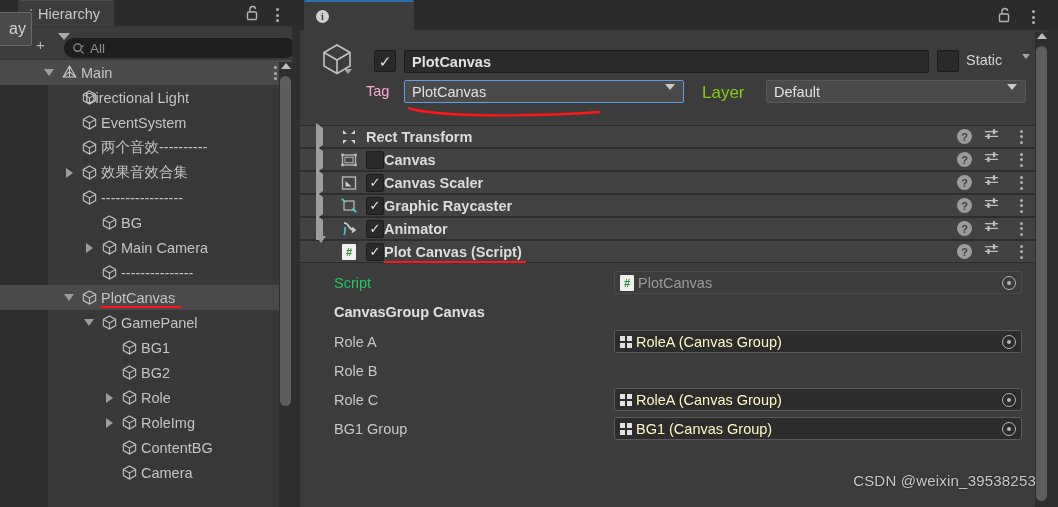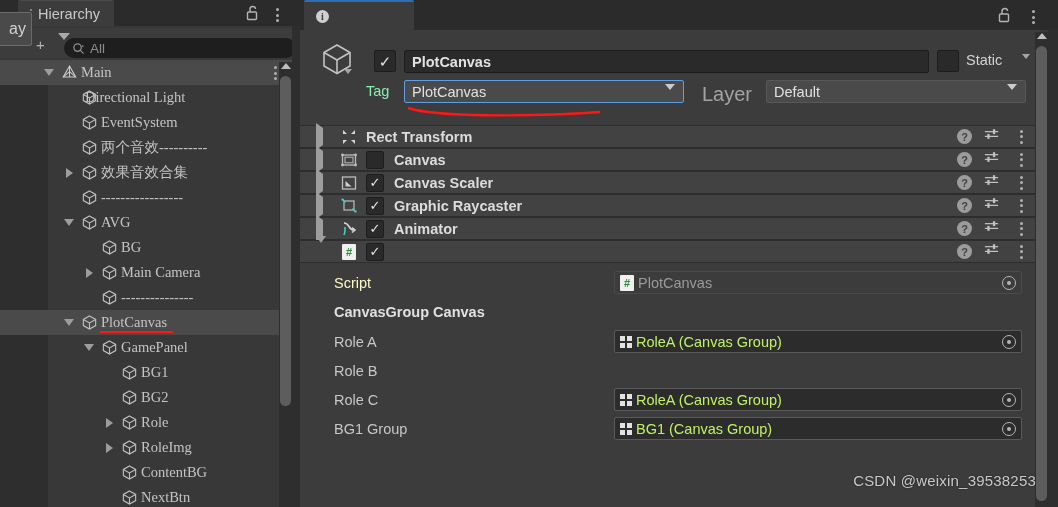--- a/index.html
+++ b/index.html
@@ -63,21 +63,21 @@
 
   #hier-body {
     position: absolute; left: 0; top: 60px; width: 300px; height: 447px;
     background: #383838; overflow: hidden;
   }
   #hier-left-gutter {
     position:absolute; left:0; top:0; width:48px; height:447px; background:#2e2e2e;
   }
   .hrow {
     position: relative; height: 25px; display: flex; align-items: center;
-    color: #c4c4c4; font-size: 14.5px; white-space: nowrap; font-family: Liberation Serif, serif;
+    color: #c4c4c4; font-size: 14.5px; white-space: nowrap;
   }
   .hrow.sel { background: #4a4a4a; }
   .hrow.sel .gut { background:#4a4a4a; }
   .hrow .gut { position:absolute; left:0; top:0; width:48px; height:25px; background:#2e2e2e; }
   .hrow .twisty { position: absolute; width: 14px; display:flex; align-items:center; justify-content:center; }
   .tri-right { width:0;height:0;border-top:5px solid transparent;border-bottom:5px solid transparent;border-left:7px solid #9d9d9d; }
   .tri-down  { width:0;height:0;border-left:5.5px solid transparent;border-right:5.5px solid transparent;border-top:7px solid #9d9d9d; }
   .hrow .gicon { position: absolute; width: 18px; display:flex; align-items:center; justify-content:center; }
   .hrow .glabel { position: absolute; }
   .hrow.underlined .glabel::after {
@@ -135,30 +135,30 @@
     display:flex; align-items:center; padding-left:7px;
     color:#e2e2e2; font-size:14.5px; font-weight:bold;
   }
   #static-chk {
     position:absolute; left: 637px; top: 20px; width: 22px; height: 22px;
     background:#2a2a2a; border:1px solid #1d1d1d; border-radius:2px;
   }
   #static-label { position:absolute; left: 666px; top: 22px; color:#d3d3d3; font-size:14.5px; }
   #static-caret { position:absolute; left: 722px; top: 29px; }
 
-  #tag-label { position:absolute; left: 66px; top: 53px; color:#86efac; font-size:14.5px; }
+  #tag-label { position:absolute; left: 66px; top: 53px; color:#f9a8d4; font-size:14.5px; }
   #tag-dd {
     position:absolute; left: 104px; top: 50px; width: 280px; height: 23px;
     background:#4a4a4a; border:1px solid #5c9ee8; border-radius:2px;
     display:flex; align-items:center; padding-left:7px;
     color:#e0e0e0; font-size:14.5px;
   }
   #tag-dd .ddcaret { position:absolute; right: 8px; top: 9px; }
   #tag-underline { position:absolute; left: 106px; top: 76px; width: 196px; height: 12px; }
-  #layer-label { position:absolute; left: 402px; top: 53px; color:#a3a3a3; font-size:20px;text-align:center; }
+  #layer-label { position:absolute; left: 402px; top: 53px; color:#84cc16; font-size:17px;text-align:center; }
   #layer-dd {
     position:absolute; left: 466px; top: 50px; width: 260px; height: 23px;
     background:#4a4a4a; border:1px solid #585858; border-radius:2px;
     display:flex; align-items:center; padding-left:7px;
     color:#e0e0e0; font-size:14.5px;
   }
   #layer-dd .ddcaret { position:absolute; right: 8px; top: 9px; }
   .ddcaret-shape { width:0;height:0;border-left:5.5px solid transparent;border-right:5.5px solid transparent;border-top:6px solid #cbcbcb; }
 
   .comp-row {
@@ -167,41 +167,41 @@
     display: flex; align-items: center;
   }
   .comp-row .c-twisty { position:absolute; left: 16px; }
   .comp-row .c-icon { position:absolute; left: 38px; width:22px; height:22px; display:flex; align-items:center; justify-content:center; }
   .comp-row .c-enable {
     position:absolute; left: 66px; width:18px; height:18px;
     background:#2a2a2a; border:1px solid #1d1d1d; border-radius:2px;
     display:flex; align-items:center; justify-content:center;
   }
   .comp-row .c-enable .chk { font-size:13px; }
-  .comp-row .c-title { position:absolute; left: 94px; color:#dcdcdc; font-size:14.5px; font-weight:bold; }
+  .comp-row .c-title { position:absolute; left: 84px; color:#dcdcdc; font-size:14.5px; font-weight:bold; }
   .comp-row.underlined .c-title::after {
     content:""; position:absolute; left:0; right:-4px; bottom:-3px; height:2px; background:#ff1616;
   }
   .comp-row .c-help  { position:absolute; right: 68px; }
   .comp-row .c-pre   { position:absolute; right: 40px; }
   .comp-row .c-kebab { position:absolute; right: 12px; }
   .help-o {
     width:15px;height:15px;border-radius:50%;background:#9c9c9c;color:#424242;
     font-size:11px;font-weight:bold;display:flex;align-items:center;justify-content:center;
   }
 
   #script-body { position: relative; background: #3c3c3c; padding-top: 6px; }
   .prop-row { position: relative; height: 29px; }
   .prop-row .p-label { position:absolute; left: 34px; top: 6px; color:#c7c7c7; font-size:14.5px; }
-  .prop-row .p-label.dim { color:#fef9c3; }
+  .prop-row .p-label.dim { color:#22c55e; }
   .prop-row .p-field {
     position:absolute; left: 314px; top: 2px; width: 408px; height: 23px;
     background:#2c2c2c; border:1px solid #5a5a5a; border-radius:2px;
     display:flex; align-items:center; gap:4px; padding-left:5px;
-    color:#bef264; font-size:14.5px;
+    color:#fef9c3; font-size:14.5px;
   }
   .prop-row .p-field.readonly { background:#3c3c3c; border-color:#4a4a4a; color:#9a9a9a; }
   .prop-row .p-field .selector {
     position:absolute; right:5px; top:4px; width:14px; height:14px;
     border:1.5px solid #b5b5b5; border-radius:50%;
     display:flex; align-items:center; justify-content:center;
   }
   .prop-row .p-field .selector i { width:4px;height:4px;background:#b5b5b5;border-radius:50%; display:block; }
   .section-head { position:relative; height: 30px; }
   .section-head span { position:absolute; left: 34px; top: 6px; color:#e0e0e0; font-size:14.5px; font-weight:bold; }
@@ -349,80 +349,66 @@
               <svg width="17" height="17" viewBox="0 0 18 18" fill="none" aria-hidden="true">
                 <path d="M9 2 L15.5 5.7 L15.5 12.3 L9 16 L2.5 12.3 L2.5 5.7 Z" stroke="#bdbdbd" stroke-width="1.2" fill="none"></path>
                 <path d="M2.5 5.7 L9 9.4 L15.5 5.7" stroke="#bdbdbd" stroke-width="1.2" fill="none"></path>
                 <path d="M9 9.4 L9 16" stroke="#bdbdbd" stroke-width="1.2" fill="none"></path>
               </svg>
             </span>
             <span class="glabel" style="left:101px">-----------------</span>
           </div>
           <div class="hrow">
             <span class="gut"></span>
+            <span class="gicon" style="left:100px">
+              <svg width="17" height="17" viewBox="0 0 18 18" fill="none" aria-hidden="true">
+                <path d="M9 2 L15.5 5.7 L15.5 12.3 L9 16 L2.5 12.3 L2.5 5.7 Z" stroke="#bdbdbd" stroke-width="1.2" fill="none"></path>
+                <path d="M2.5 5.7 L9 9.4 L15.5 5.7" stroke="#bdbdbd" stroke-width="1.2" fill="none"></path>
+                <path d="M9 9.4 L9 16" stroke="#bdbdbd" stroke-width="1.2" fill="none"></path>
+              </svg>
+            </span>
+            <span class="glabel" style="left:121px">BG</span>
+          </div>
+          <div class="hrow">
+            <span class="gut"></span>
+            <span class="twisty" style="left:82px">
+              <span class="tri-right"></span>
+            </span>
+            <span class="gicon" style="left:100px">
+              <svg width="17" height="17" viewBox="0 0 18 18" fill="none" aria-hidden="true">
+                <path d="M9 2 L15.5 5.7 L15.5 12.3 L9 16 L2.5 12.3 L2.5 5.7 Z" stroke="#bdbdbd" stroke-width="1.2" fill="none"></path>
+                <path d="M2.5 5.7 L9 9.4 L15.5 5.7" stroke="#bdbdbd" stroke-width="1.2" fill="none"></path>
+                <path d="M9 9.4 L9 16" stroke="#bdbdbd" stroke-width="1.2" fill="none"></path>
+              </svg>
+            </span>
+            <span class="glabel" style="left:121px">Main Camera</span>
+          </div>
+          <div class="hrow">
+            <span class="gut"></span>
+            <span class="gicon" style="left:100px">
+              <svg width="17" height="17" viewBox="0 0 18 18" fill="none" aria-hidden="true">
+                <path d="M9 2 L15.5 5.7 L15.5 12.3 L9 16 L2.5 12.3 L2.5 5.7 Z" stroke="#bdbdbd" stroke-width="1.2" fill="none"></path>
+                <path d="M2.5 5.7 L9 9.4 L15.5 5.7" stroke="#bdbdbd" stroke-width="1.2" fill="none"></path>
+                <path d="M9 9.4 L9 16" stroke="#bdbdbd" stroke-width="1.2" fill="none"></path>
+              </svg>
+            </span>
+            <span class="glabel" style="left:121px">---------------</span>
+          </div>
+          <div class="hrow sel underlined">
+            <span class="gut"></span>
             <span class="twisty" style="left:62px">
               <span class="tri-down"></span>
             </span>
             <span class="gicon" style="left:80px">
               <svg width="17" height="17" viewBox="0 0 18 18" fill="none" aria-hidden="true">
                 <path d="M9 2 L15.5 5.7 L15.5 12.3 L9 16 L2.5 12.3 L2.5 5.7 Z" stroke="#bdbdbd" stroke-width="1.2" fill="none"></path>
                 <path d="M2.5 5.7 L9 9.4 L15.5 5.7" stroke="#bdbdbd" stroke-width="1.2" fill="none"></path>
                 <path d="M9 9.4 L9 16" stroke="#bdbdbd" stroke-width="1.2" fill="none"></path>
               </svg>
             </span>
-            <span class="glabel" style="left:101px">AVG</span>
-          </div>
-          <div class="hrow">
-            <span class="gut"></span>
-            <span class="gicon" style="left:100px">
-              <svg width="17" height="17" viewBox="0 0 18 18" fill="none" aria-hidden="true">
-                <path d="M9 2 L15.5 5.7 L15.5 12.3 L9 16 L2.5 12.3 L2.5 5.7 Z" stroke="#bdbdbd" stroke-width="1.2" fill="none"></path>
-                <path d="M2.5 5.7 L9 9.4 L15.5 5.7" stroke="#bdbdbd" stroke-width="1.2" fill="none"></path>
-                <path d="M9 9.4 L9 16" stroke="#bdbdbd" stroke-width="1.2" fill="none"></path>
-              </svg>
-            </span>
-            <span class="glabel" style="left:121px">BG</span>
-          </div>
-          <div class="hrow">
-            <span class="gut"></span>
-            <span class="twisty" style="left:82px">
-              <span class="tri-right"></span>
-            </span>
-            <span class="gicon" style="left:100px">
-              <svg width="17" height="17" viewBox="0 0 18 18" fill="none" aria-hidden="true">
-                <path d="M9 2 L15.5 5.7 L15.5 12.3 L9 16 L2.5 12.3 L2.5 5.7 Z" stroke="#bdbdbd" stroke-width="1.2" fill="none"></path>
-                <path d="M2.5 5.7 L9 9.4 L15.5 5.7" stroke="#bdbdbd" stroke-width="1.2" fill="none"></path>
-                <path d="M9 9.4 L9 16" stroke="#bdbdbd" stroke-width="1.2" fill="none"></path>
-              </svg>
-            </span>
-            <span class="glabel" style="left:121px">Main Camera</span>
-          </div>
-          <div class="hrow">
-            <span class="gut"></span>
-            <span class="gicon" style="left:100px">
-              <svg width="17" height="17" viewBox="0 0 18 18" fill="none" aria-hidden="true">
-                <path d="M9 2 L15.5 5.7 L15.5 12.3 L9 16 L2.5 12.3 L2.5 5.7 Z" stroke="#bdbdbd" stroke-width="1.2" fill="none"></path>
-                <path d="M2.5 5.7 L9 9.4 L15.5 5.7" stroke="#bdbdbd" stroke-width="1.2" fill="none"></path>
-                <path d="M9 9.4 L9 16" stroke="#bdbdbd" stroke-width="1.2" fill="none"></path>
-              </svg>
-            </span>
-            <span class="glabel" style="left:121px">---------------</span>
-          </div>
-          <div class="hrow sel underlined">
-            <span class="gut"></span>
-            <span class="twisty" style="left:62px">
-              <span class="tri-down"></span>
-            </span>
-            <span class="gicon" style="left:80px">
-              <svg width="17" height="17" viewBox="0 0 18 18" fill="none" aria-hidden="true">
-                <path d="M9 2 L15.5 5.7 L15.5 12.3 L9 16 L2.5 12.3 L2.5 5.7 Z" stroke="#bdbdbd" stroke-width="1.2" fill="none"></path>
-                <path d="M2.5 5.7 L9 9.4 L15.5 5.7" stroke="#bdbdbd" stroke-width="1.2" fill="none"></path>
-                <path d="M9 9.4 L9 16" stroke="#bdbdbd" stroke-width="1.2" fill="none"></path>
-              </svg>
-            </span>
             <span class="glabel" style="left:101px">PlotCanvas</span>
           </div>
           <div class="hrow">
             <span class="gut"></span>
             <span class="twisty" style="left:82px">
               <span class="tri-down"></span>
             </span>
             <span class="gicon" style="left:100px">
               <svg width="17" height="17" viewBox="0 0 18 18" fill="none" aria-hidden="true">
                 <path d="M9 2 L15.5 5.7 L15.5 12.3 L9 16 L2.5 12.3 L2.5 5.7 Z" stroke="#bdbdbd" stroke-width="1.2" fill="none"></path>
@@ -495,21 +481,21 @@
           </div>
           <div class="hrow">
             <span class="gut"></span>
             <span class="gicon" style="left:120px">
               <svg width="17" height="17" viewBox="0 0 18 18" fill="none" aria-hidden="true">
                 <path d="M9 2 L15.5 5.7 L15.5 12.3 L9 16 L2.5 12.3 L2.5 5.7 Z" stroke="#bdbdbd" stroke-width="1.2" fill="none"></path>
                 <path d="M2.5 5.7 L9 9.4 L15.5 5.7" stroke="#bdbdbd" stroke-width="1.2" fill="none"></path>
                 <path d="M9 9.4 L9 16" stroke="#bdbdbd" stroke-width="1.2" fill="none"></path>
               </svg>
             </span>
-            <span class="glabel" style="left:141px">NextBtn</span>
+            <span class="glabel" style="left:141px">Camera</span>
           </div>
         </div>
     </div>
 
     <div id="hier-right-strip"></div>
     <div id="hier-vscroll">
       <div id="hier-up-arrow"></div>
       <div class="thumb"></div>
     </div>
   </div>
@@ -719,20 +705,21 @@
             </span>
           </div>
           <div class="comp-row underlined">
             <span class="c-twisty"><span class="tri-down"></span></span>
             <span class="c-icon">
               <span class="script-ico">#</span>
             </span>
             <span class="c-enable">
               <span class="chk">✓</span>
             </span>
+            <span class="c-title">Plot Canvas (Script)</span>
             <span class="c-help">
               <span class="help-o">?</span>
             </span>
             <span class="c-pre"><svg width="17" height="17" viewBox="0 0 18 18" fill="none" aria-hidden="true">
                 <line x1="2" y1="6" x2="16" y2="6" stroke="#c2c2c2" stroke-width="1.3"></line>
                 <line x1="2" y1="11" x2="16" y2="11" stroke="#c2c2c2" stroke-width="1.3"></line>
                 <rect x="10.5" y="3.4" width="2.4" height="5.2" fill="#c2c2c2"></rect>
                 <rect x="4.6" y="8.4" width="2.4" height="5.2" fill="#c2c2c2"></rect>
               </svg></span>
             <span class="c-kebab">

